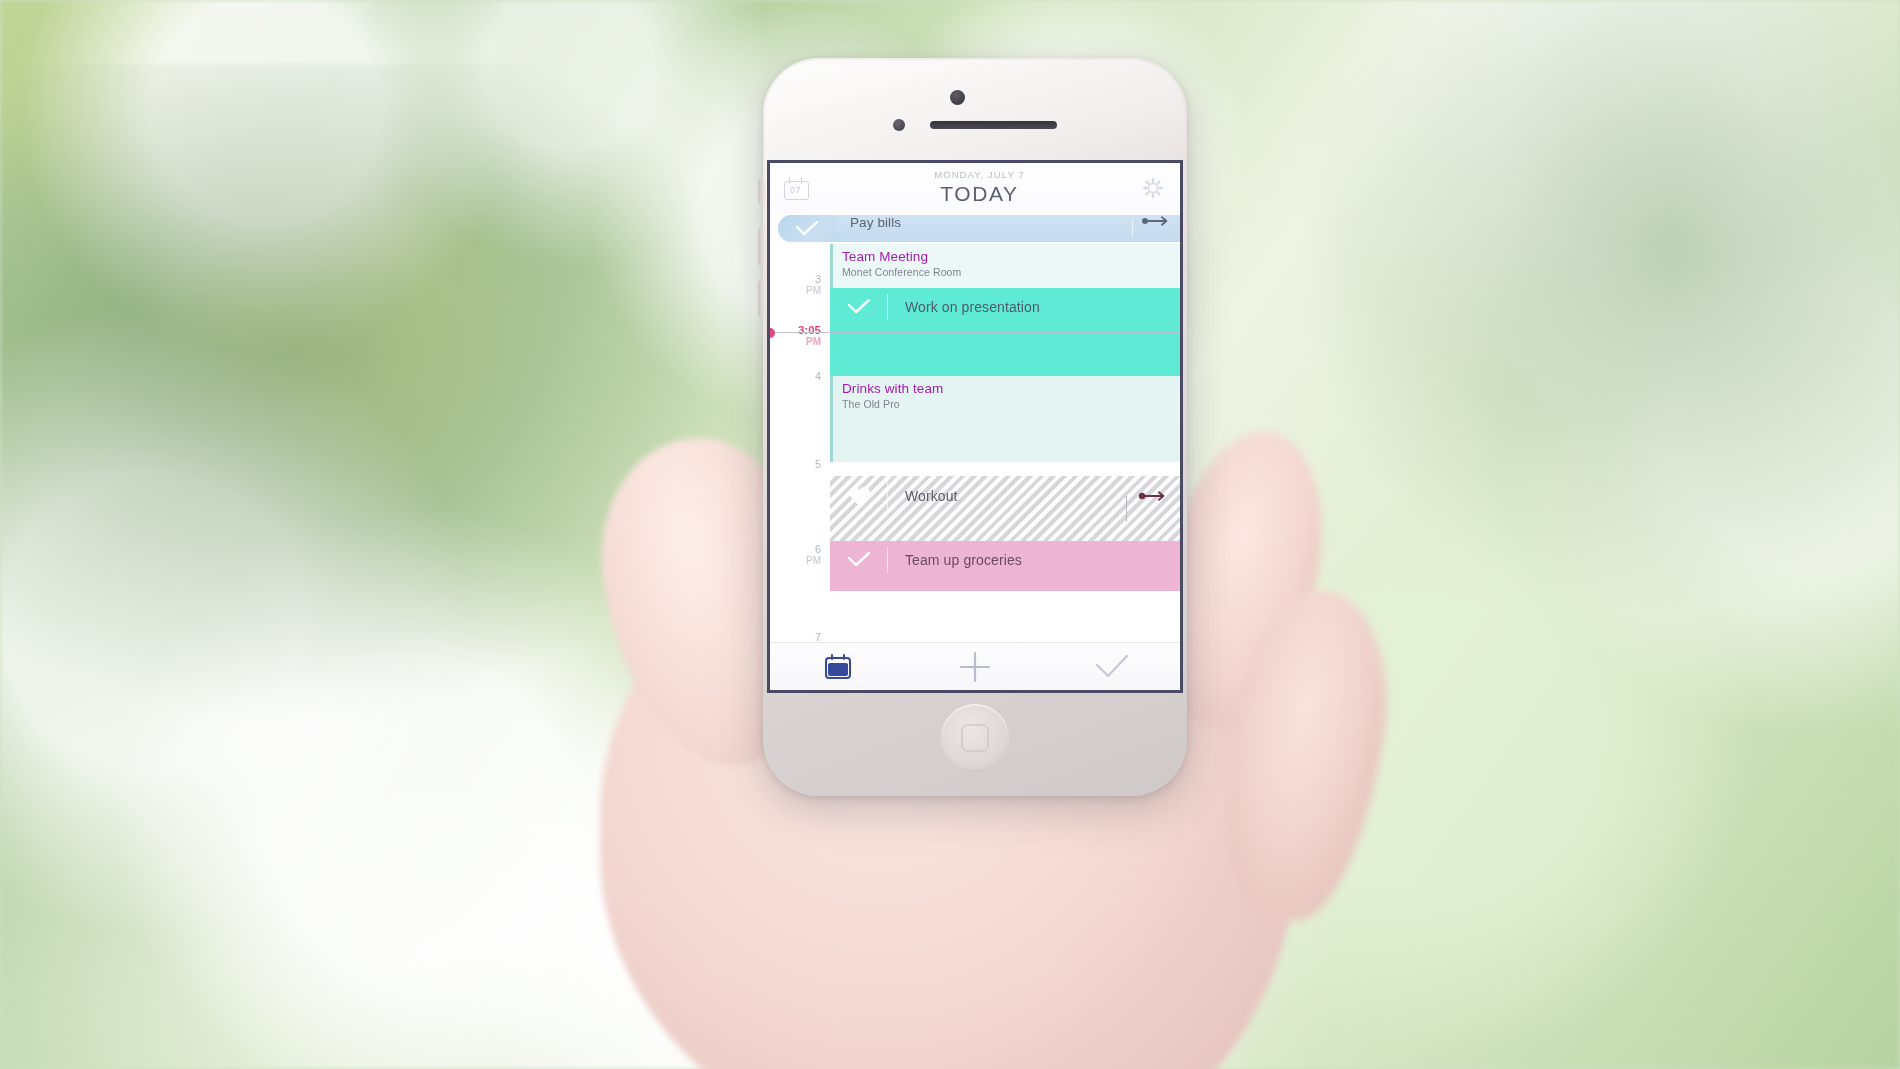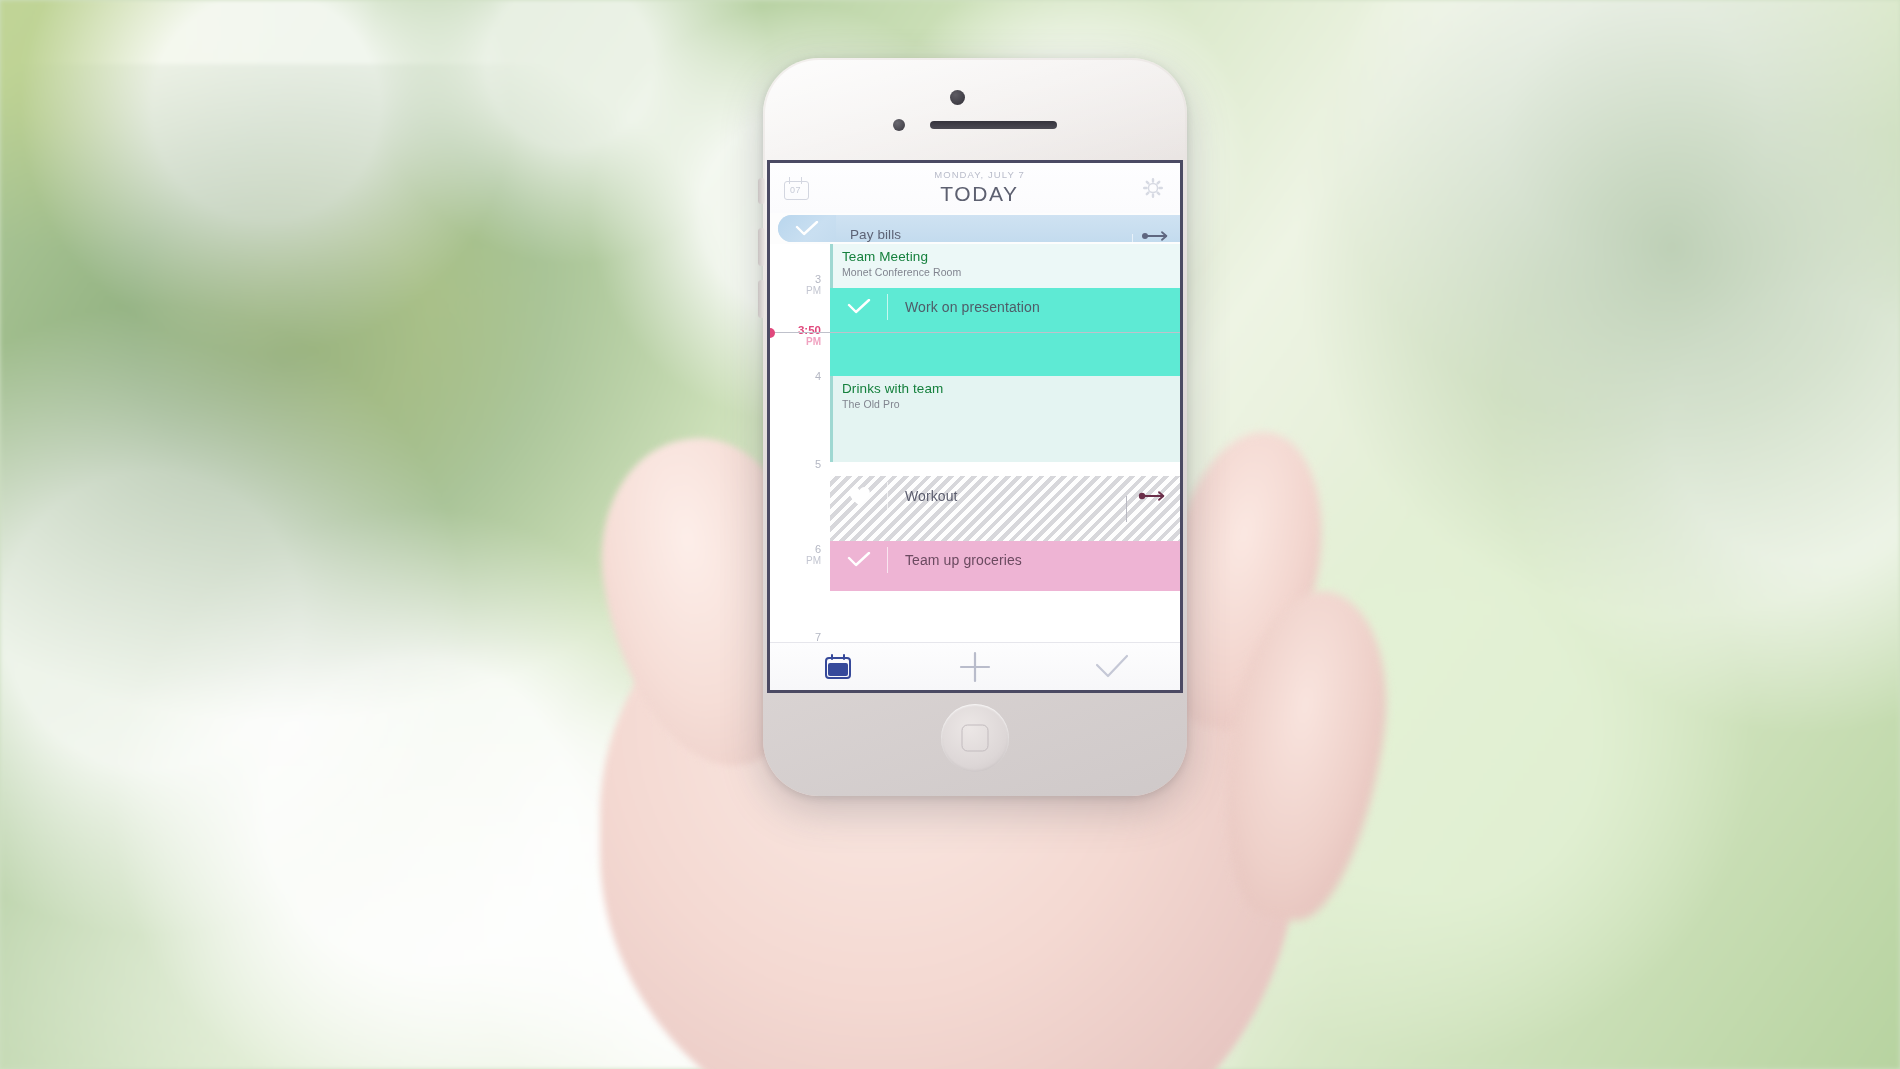--- a/index.html
+++ b/index.html
@@ -140,21 +140,21 @@
   .cal-icon .daynum{position:absolute;left:0;top:8px;width:23px;text-align:center;
     font-size:9px;color:#c8ccd8;letter-spacing:.4px;}
 
   .gear-icon{width:26px;height:26px;position:relative;z-index:2;}
 
   
   #todo-strip{flex:0 0 31px;position:relative;background:#fdfdfd;}
   #pay-bills-row{
     position:absolute;left:8px;right:0;top:2px;height:27px;
     background:linear-gradient(180deg,#cfe2f2 0%,#c3dbee 100%);
-    border-radius:14px 0 0 14px;display:flex;align-items:flex-end;
+    border-radius:14px 0 0 14px;display:flex;align-items:flex-start;
   }
   #pay-bills-row .check-zone{
     width:58px;height:27px;border-radius:14px 0 0 14px;position:relative;
     background:linear-gradient(135deg,#b9d6ed 0%,#c9dff1 62%,#c3dbee 100%);
     display:flex;align-items:center;justify-content:center;
   }
   .chk{display:block;}
   .task-label{font-size:13.5px;color:#5d6375;padding-left:14px;letter-spacing:.1px;font-weight:300;}
   #pay-bills-row .defer-zone{
     margin-left:auto;width:48px;display:flex;align-items:center;justify-content:center;gap:0;
@@ -169,21 +169,21 @@
   .tick .h{font-size:11px;color:#b4b7c3;display:block;}
   .tick .m{font-size:10px;color:#c3c6d1;display:block;}
   .tick.now .h{color:#e0487c;font-weight:700;font-size:11.5px;}
   .tick.now .m{color:#f0a2c0;font-weight:600;}
 
   #events{position:absolute;left:60px;right:0;top:0;bottom:0;}
 
   .ev{position:absolute;left:0;right:0;box-sizing:border-box;}
   .ev .accent{position:absolute;left:0;top:0;bottom:0;width:3px;}
   .ev .inner{padding:5px 0 0 12px;}
-  .ev .title{font-size:13.5px;color:#15803d;line-height:16px;letter-spacing:.1px;font-weight:400;}
+  .ev .title{font-size:13.5px;color:#a21caf;line-height:16px;letter-spacing:.1px;font-weight:400;}
   .ev .sub{font-size:10.5px;color:#81848f;line-height:14px;letter-spacing:.1px;}
   .ev.pink .title{color:#6b4a60;}
   .ev.pink .sub{color:#8a6a80;}
 
   .tsk{position:absolute;left:0;right:0;display:flex;align-items:center;box-sizing:border-box;}
   .tsk .cz{width:58px;height:100%;display:flex;align-items:center;justify-content:center;position:relative;}
   .tsk .cz:after{content:"";position:absolute;right:0;top:15%;height:70%;width:1px;background:rgba(255,255,255,.65);}
   .tsk .lbl{font-size:14px;padding-left:17px;letter-spacing:.1px;font-weight:300;}
 
   .hatch{
@@ -349,21 +349,21 @@
         <div id="now-line" style="top:88px;">
           <div id="now-dot"></div>
         </div>
 
         <div id="gutter">
           <div class="tick" style="top:30px;">
             <span class="h">3</span>
             <span class="m">PM</span>
           </div>
           <div class="tick now" style="top:81px;">
-            <span class="h">3:50</span>
+            <span class="h">3:05</span>
             <span class="m">PM</span>
           </div>
           <div class="tick" style="top:127px;">
             <span class="h">4</span>
           </div>
           <div class="tick" style="top:215px;">
             <span class="h">5</span>
           </div>
           <div class="tick" style="top:300px;">
             <span class="h">6</span>

